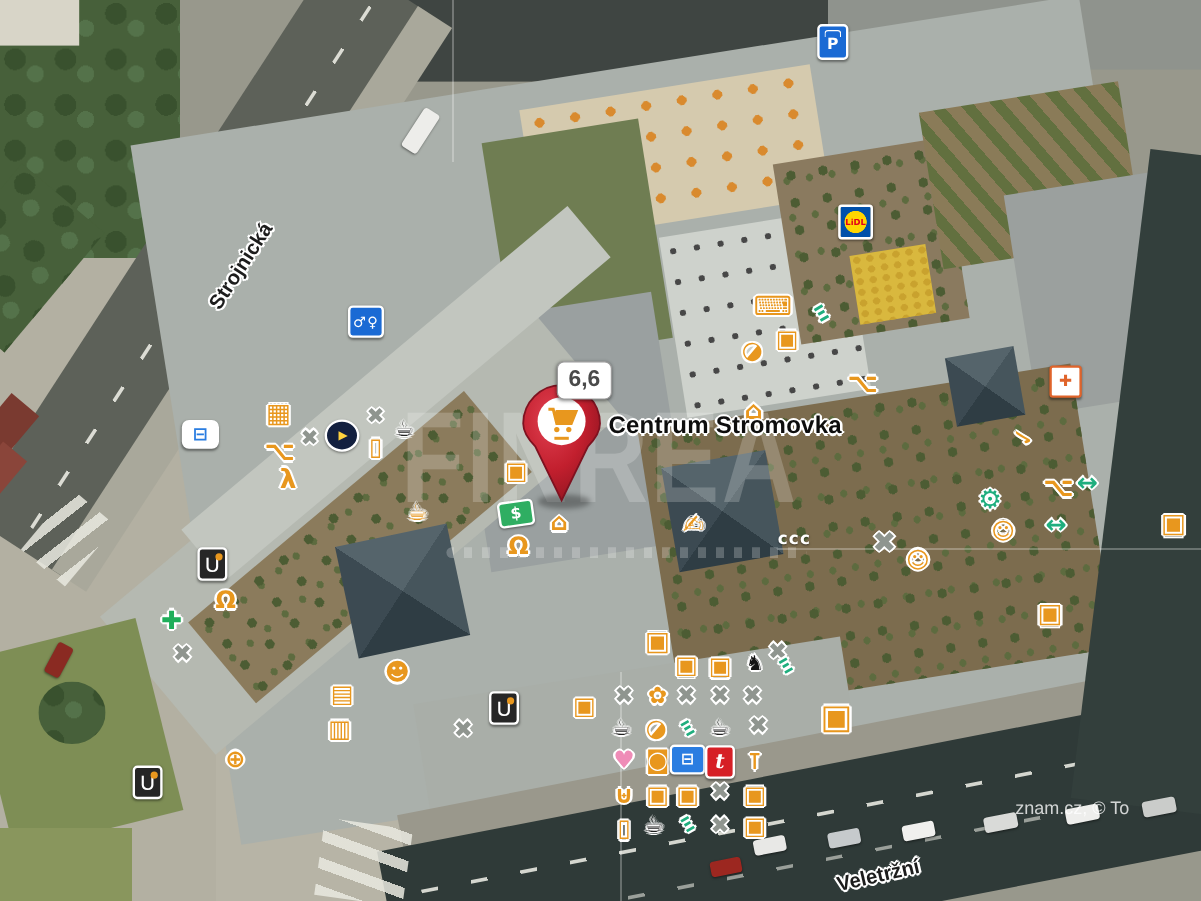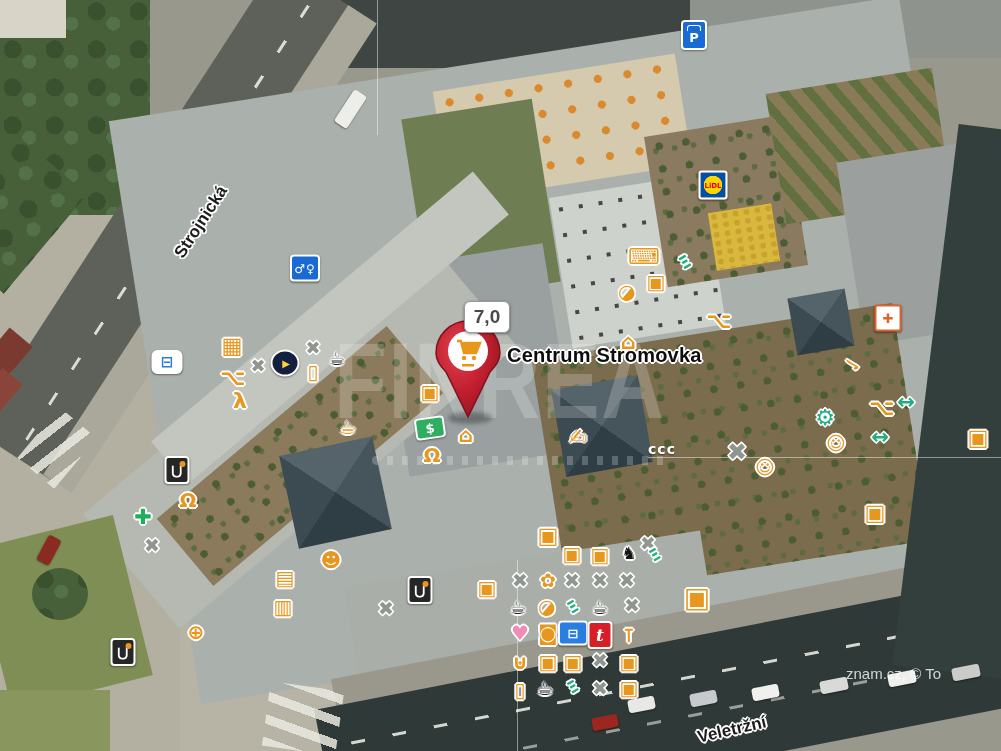--- a/index.html
+++ b/index.html
@@ -256,19 +256,19 @@
       <path d="M34 97 L12 52 Q2 42 2 33 A32 32 0 1 1 66 33 Q66 42 56 52 Z" fill="url(#pg)" stroke="#7e1220" stroke-width="1.5"></path>
       <circle cx="34" cy="31" r="20" fill="#fff"></circle>
       <g stroke="#e8971e" stroke-width="2.5" fill="none">
         <path d="M23 21 h4 l3 12 h12 l4 -10 h-17" fill="#e8971e"></path>
         <circle cx="30" cy="38" r="2.2" fill="#e8971e" stroke="none"></circle>
         <circle cx="40" cy="38" r="2.2" fill="#e8971e" stroke="none"></circle>
       </g>
       <rect x="28" y="44" width="12" height="2.5" fill="#e8971e"></rect>
     </svg>
   </div>
-  <div class="badge">7,0</div>
+  <div class="badge">6,6</div>
   <div class="place-label halo">Centrum Stromovka</div>
 
   <div class="street street-1 halo">Strojnická</div>
   <div class="street street-2 halo">Veletržní</div>
   <div class="copyright">znam.cz, © To</div>
 </div>
 
 </body></html>

